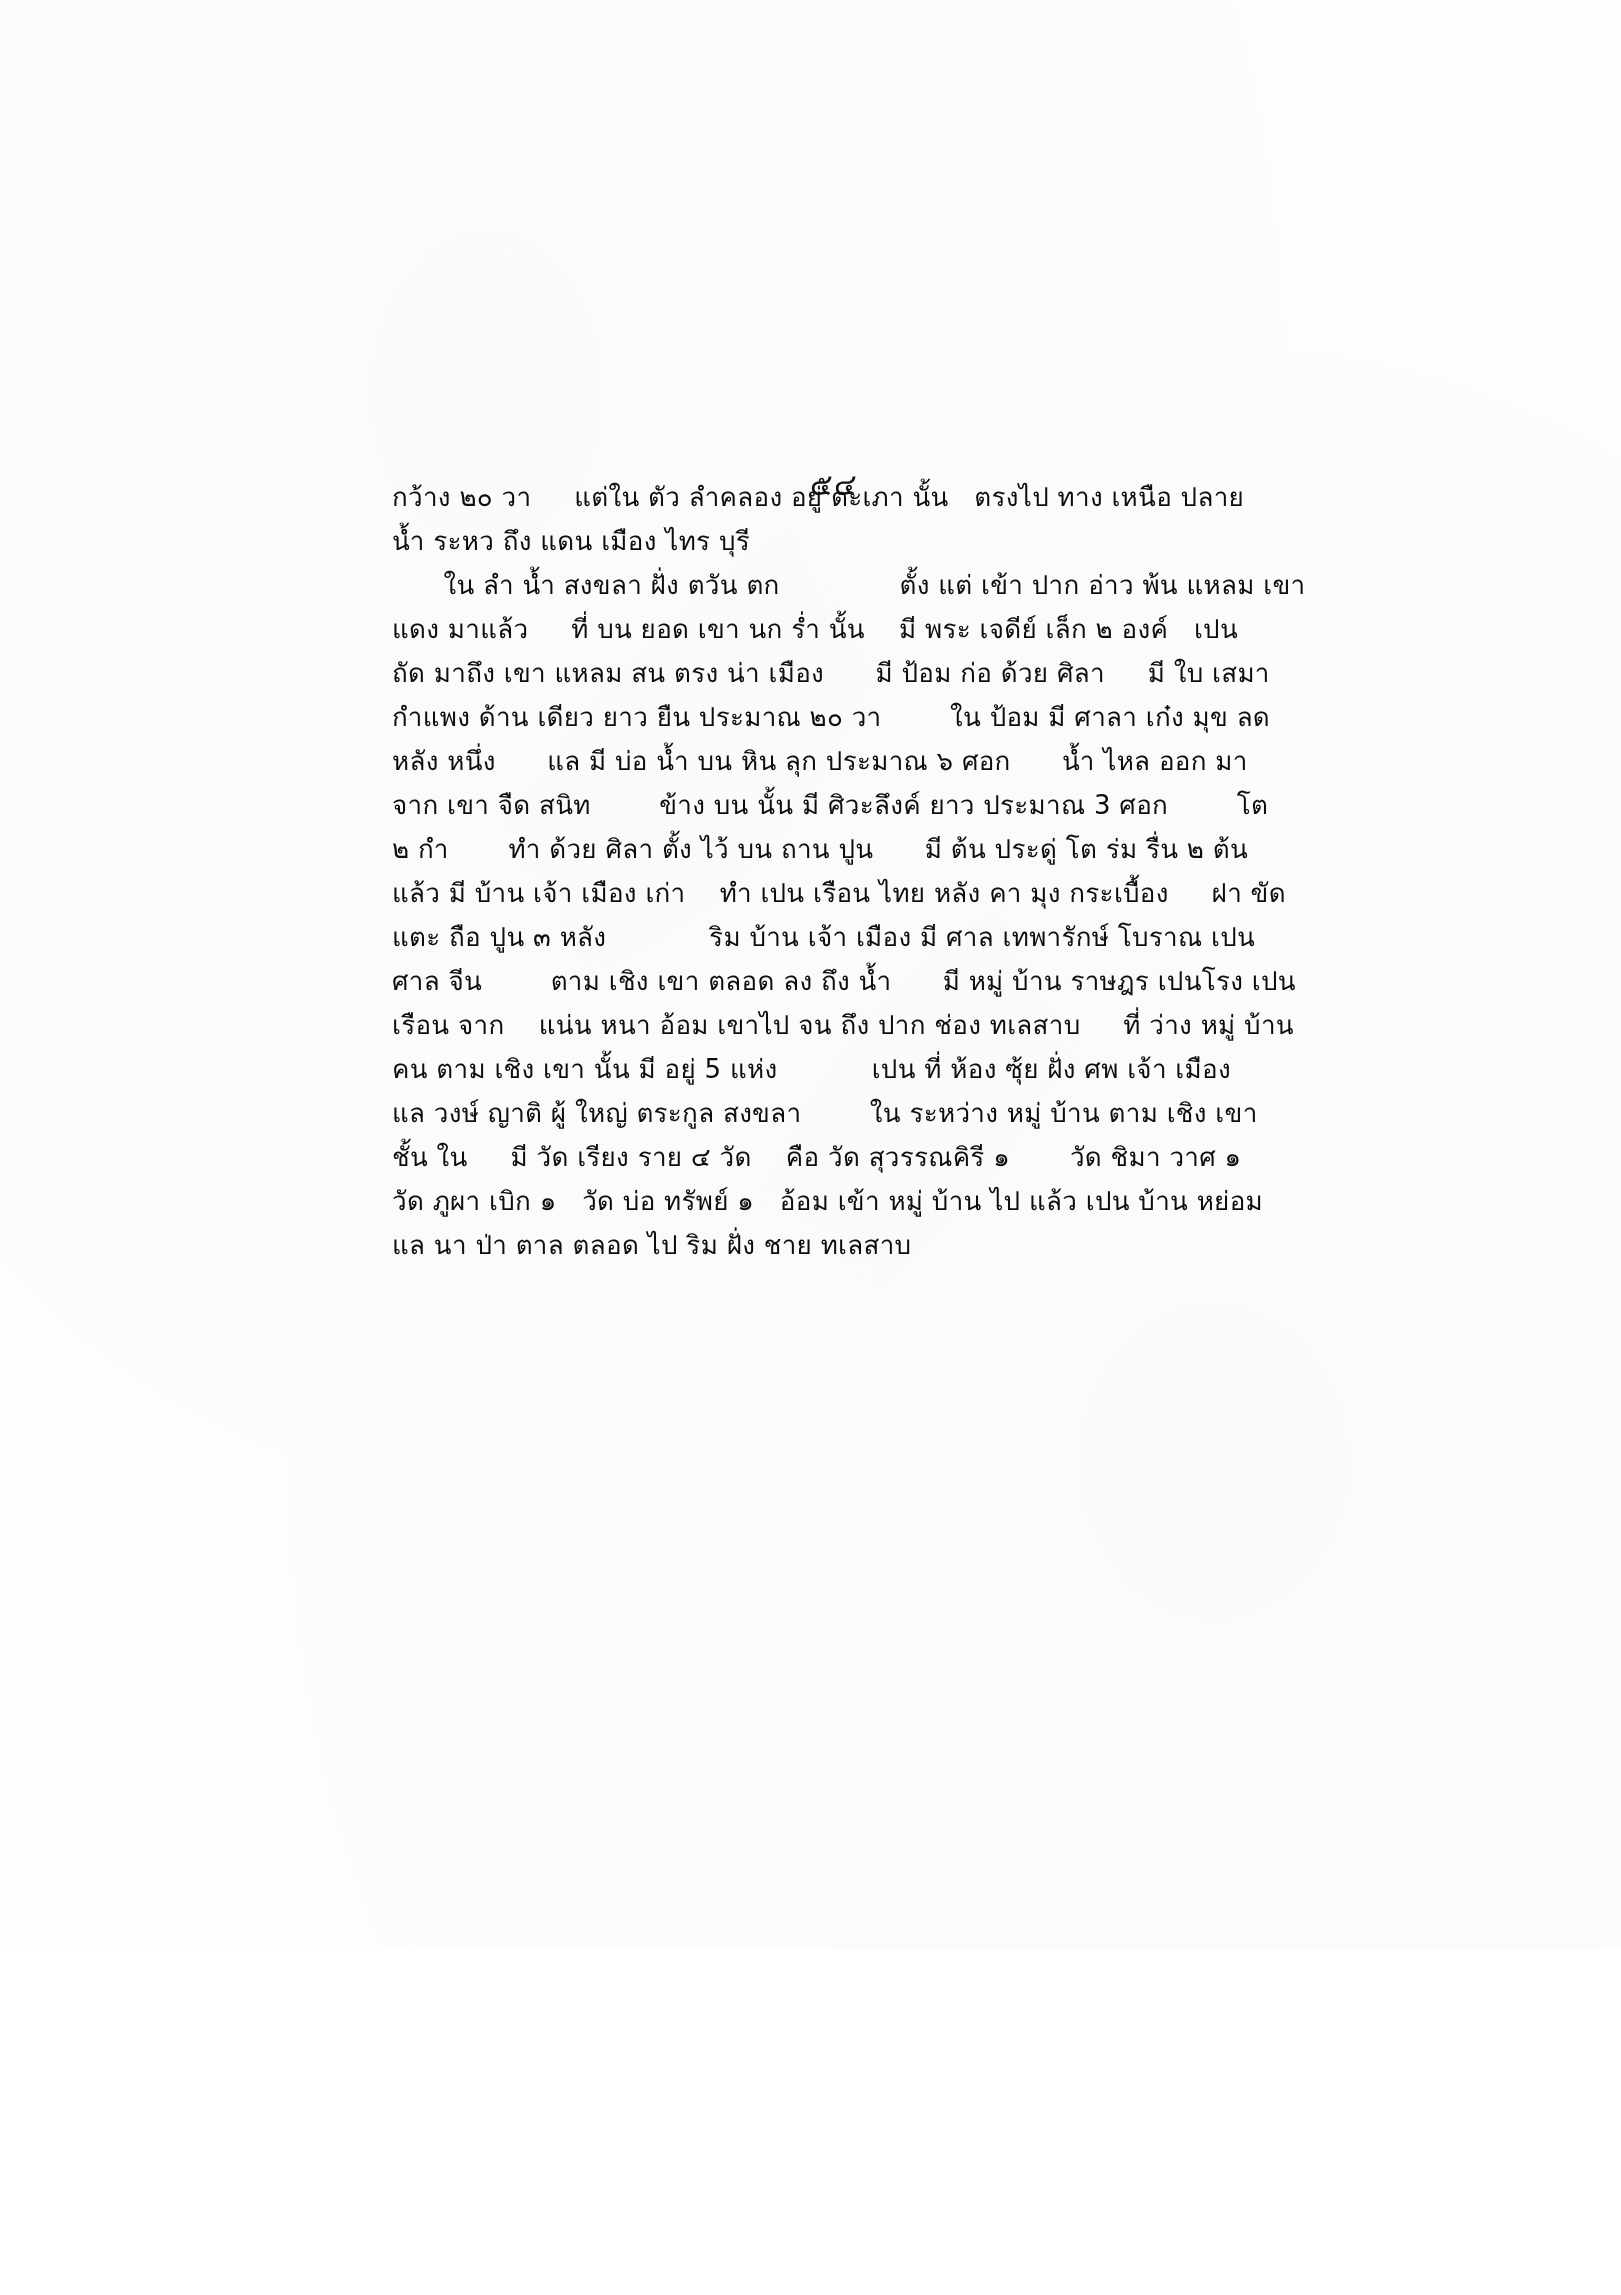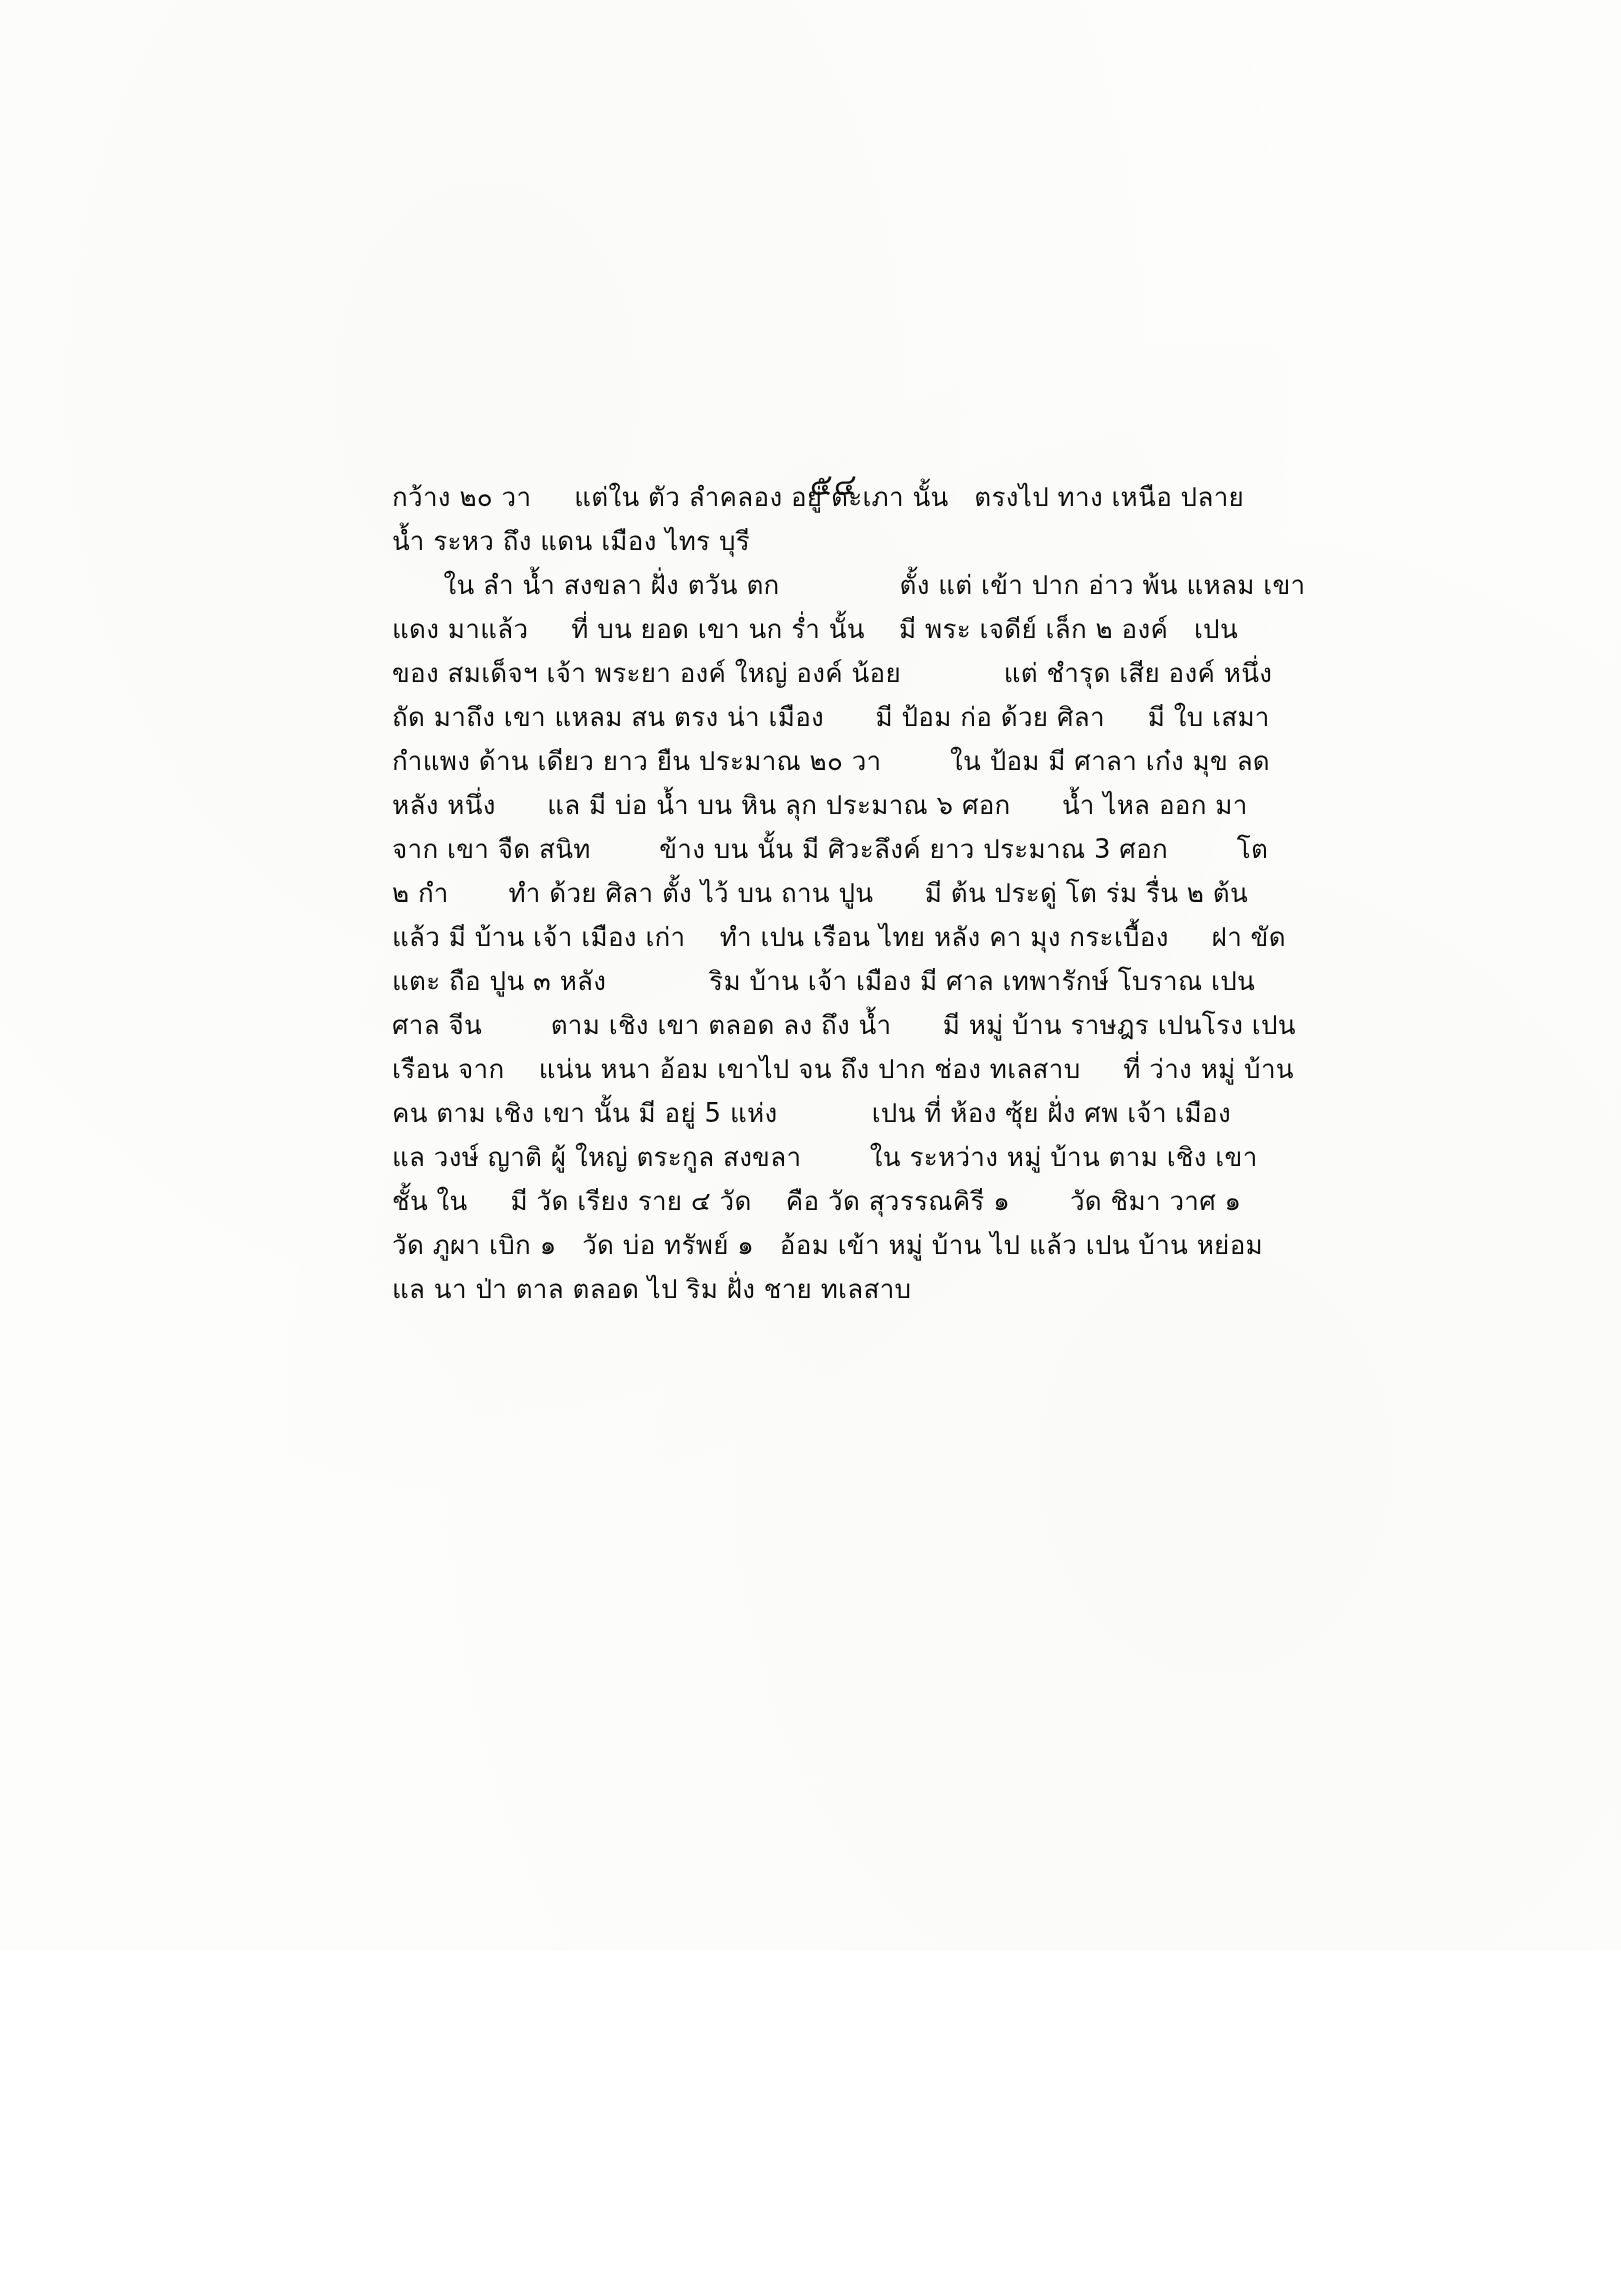--- a/index.html
+++ b/index.html
@@ -61,21 +61,20 @@
 <div class="page">
   <div class="scan-tint"></div>
 
   <div class="folio">๕๔</div>
 
   <div class="text-block">
     <div class="line">กว้าง ๒๐ วา     แต่ใน ตัว ลำคลอง อยู่ ตะเภา นั้น   ตรงไป ทาง เหนือ ปลาย</div>
     <div class="line">น้ำ ระหว ถึง แดน เมือง ไทร บุรี</div>
     <div class="line">      ใน ลำ น้ำ สงขลา ฝั่ง ตวัน ตก              ตั้ง แต่ เข้า ปาก อ่าว พ้น แหลม เขา</div>
     <div class="line">แดง มาแล้ว     ที่ บน ยอด เขา นก ร่ำ นั้น    มี พระ เจดีย์ เล็ก ๒ องค์   เปน</div>
-    <div class="line">ของ สมเด็จฯ เจ้า พระยา องค์ ใหญ่ องค์ น้อย            แต่ ชำรุด เสีย องค์ หนึ่ง</div>
     <div class="line">ถัด มาถึง เขา แหลม สน ตรง น่า เมือง      มี ป้อม ก่อ ด้วย ศิลา     มี ใบ เสมา</div>
     <div class="line">กำแพง ด้าน เดียว ยาว ยืน ประมาณ ๒๐ วา        ใน ป้อม มี ศาลา เก๋ง มุข ลด</div>
     <div class="line">หลัง หนึ่ง      แล มี บ่อ น้ำ บน หิน ลุก ประมาณ ๖ ศอก      น้ำ ไหล ออก มา</div>
     <div class="line">จาก เขา จืด สนิท        ข้าง บน นั้น มี ศิวะลึงค์ ยาว ประมาณ 3 ศอก        โต</div>
     <div class="line">๒ กำ       ทำ ด้วย ศิลา ตั้ง ไว้ บน ถาน ปูน      มี ต้น ประดู่ โต ร่ม รื่น ๒ ต้น</div>
     <div class="line">แล้ว มี บ้าน เจ้า เมือง เก่า    ทำ เปน เรือน ไทย หลัง คา มุง กระเบื้อง     ฝา ขัด</div>
     <div class="line">แตะ ถือ ปูน ๓ หลัง            ริม บ้าน เจ้า เมือง มี ศาล เทพารักษ์ โบราณ เปน</div>
     <div class="line">ศาล จีน        ตาม เชิง เขา ตลอด ลง ถึง น้ำ      มี หมู่ บ้าน ราษฎร เปนโรง เปน</div>
     <div class="line">เรือน จาก    แน่น หนา อ้อม เขาไป จน ถึง ปาก ช่อง ทเลสาบ     ที่ ว่าง หมู่ บ้าน</div>
     <div class="line">คน ตาม เชิง เขา นั้น มี อยู่ 5 แห่ง           เปน ที่ ห้อง ซุ้ย ฝั่ง ศพ เจ้า เมือง</div>

